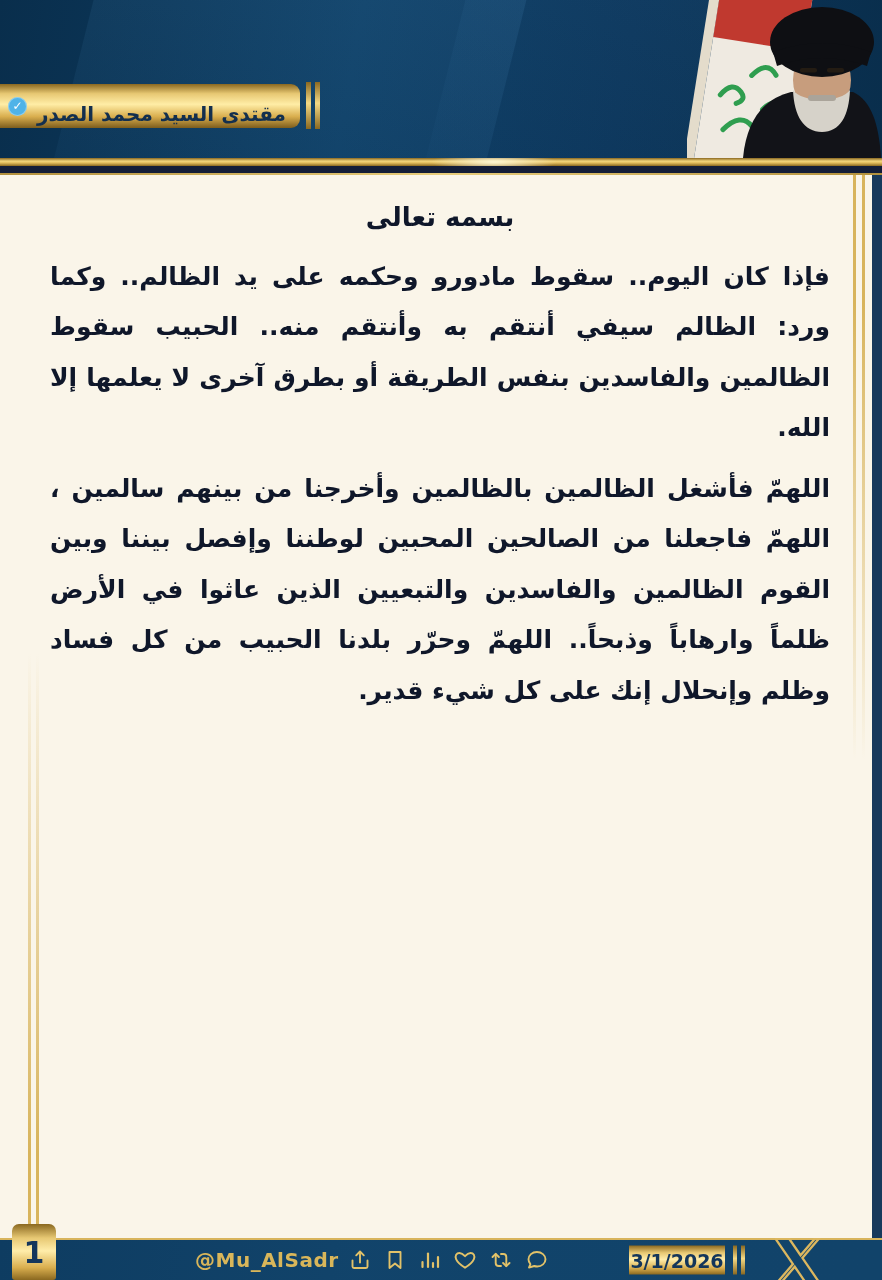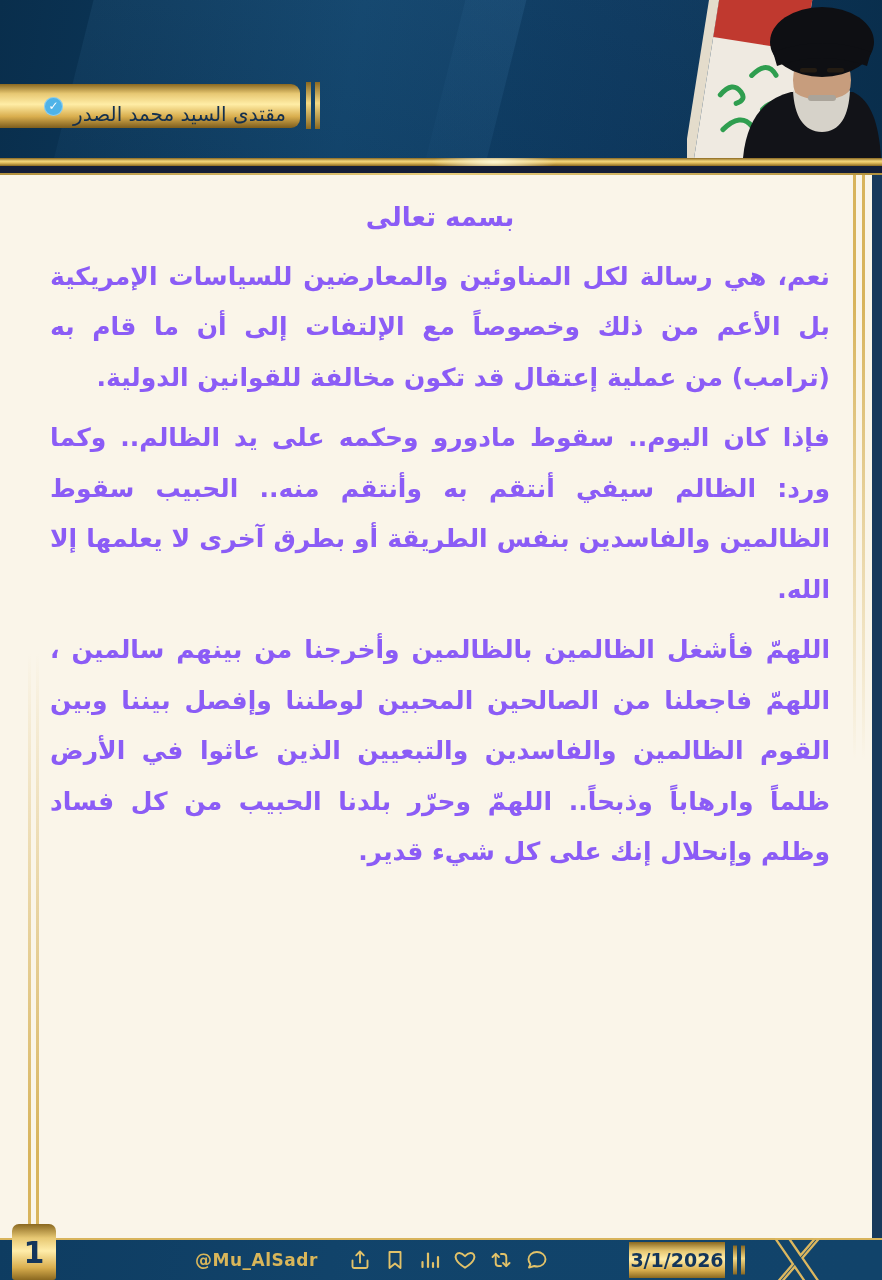--- a/index.html
+++ b/index.html
@@ -17,21 +17,21 @@
   .streak{ position:absolute; background:linear-gradient(180deg,rgba(90,160,210,.18),rgba(40,100,150,.05)); transform:rotate(14deg); }
   .streak.s1{ width:420px; height:520px; left:90px; top:-220px; }
   .streak.s2{ width:300px; height:520px; left:470px; top:-260px; opacity:.7; }
   .name-badge{
     position:absolute; left:0; top:84px; width:300px; height:44px;
     background:linear-gradient(180deg,#8a6820 0%,#e7c873 22%,#ffeda6 46%,#d9ae4e 74%,#7d5d1d 100%);
     border-radius:0 9px 9px 0;
     display:flex; flex-direction:row-reverse; align-items:center; justify-content:flex-start;
     padding:0 14px 0 10px; gap:10px;
   }
-  .name-badge .name-text{ color:#132f4e; font-weight:normal; font-size:20px; white-space:nowrap; direction:rtl;margin-top:16px; }
+  .name-badge .name-text{ color:#132f4e; font-weight:bold; font-size:20px; white-space:nowrap; direction:rtl;margin-top:16px; }
   .verify{
     width:19px; height:19px; border-radius:50%; background:#4fb3e8; flex:0 0 auto;
     display:flex; align-items:center; justify-content:center; color:#fff; font-size:12px; font-weight:bold;
     box-shadow:0 0 0 1px rgba(255,255,255,.35) inset;
   }
   .badge-bars{ position:absolute; left:306px; top:82px; height:47px; display:flex; gap:4px; }
   .badge-bars span{ display:block; width:5px; height:100%; background:linear-gradient(180deg,#8a6820,#f4d984 45%,#8a6820); }
   .portrait-svg{ position:absolute; right:0; top:0; }
   
   .sep{ position:absolute; top:158px; left:0; right:0; height:17px; }
@@ -45,46 +45,46 @@
   
   .navy-strip{ position:absolute; top:175px; bottom:40px; right:0; width:10px; background:#17395c; }
   .vline{ position:absolute; width:3px; top:175px; bottom:42px; }
   .vline.r1{ right:17px; background:linear-gradient(180deg,#d8b45c 0%,#d8b45c 12%,rgba(216,180,92,0) 55%); }
   .vline.r2{ right:26px; background:linear-gradient(180deg,#d8b45c 0%,#d8b45c 12%,rgba(216,180,92,0) 55%); }
   .vline.l1{ left:28px;  background:linear-gradient(180deg,rgba(216,180,92,0) 45%,#d8b45c 92%); }
   .vline.l2{ left:36px;  background:linear-gradient(180deg,rgba(216,180,92,0) 45%,#d8b45c 92%); }
   .content{
     position:absolute; top:175px; bottom:42px; left:0; right:10px;
     padding:16px 42px 0 50px; direction:rtl; overflow:hidden;
-    color:#8b5cf6; font-weight:bold; font-size:25px; line-height:2.02; text-align:justify;
+    color:#0f172a; font-weight:bold; font-size:25px; line-height:2.02; text-align:justify;
   }
   .basmala{ text-align:center; font-size:26px; margin-bottom:8px; }
   .content p{ margin:0 0 10px 0; }
   
   .footer{
     position:absolute; bottom:0; left:0; right:0; height:42px;
     background:linear-gradient(100deg,#0e3c61 0%,#14497114 40%,#11436a 100%), #11436a;
     border-top:2px solid #d8b45c;
   }
   .page-tab{
     position:absolute; left:12px; bottom:0; width:44px; height:56px;
     background:linear-gradient(180deg,#8a6820 0%,#e7c873 25%,#ffedaa 48%,#d9ae4e 78%,#8a6820 100%);
     border-radius:7px 7px 3px 3px;
     display:flex; align-items:center; justify-content:center;
   }
   .page-tab span{ color:#14365c; font-size:30px; font-weight:bold; }
   .handle{
     position:absolute; left:195px; top:50%; transform:translateY(-50%);
-    color:#d9b65a; font-size:17px; font-weight:bold; letter-spacing:.5px;
+    color:#d9b65a; font-size:20px; font-weight:bold; letter-spacing:.5px;
   }
   .icons{ position:absolute; left:348px; top:50%; transform:translateY(-50%); display:flex; gap:11px; }
   .icons svg{ display:block; }
   .date-badge{
     position:absolute; left:629px; top:50%; transform:translateY(-50%);
-    width:96px; height:36px;
+    width:96px; height:29px;
     background:linear-gradient(180deg,#8a6820 0%,#e7c873 25%,#ffedaa 48%,#d9ae4e 78%,#8a6820 100%);
     display:flex; align-items:center; justify-content:center;
     color:#13355a; font-size:19px; font-weight:bold;
   }
   .date-bars{ position:absolute; left:733px; top:50%; transform:translateY(-50%); height:29px; display:flex; gap:4px; }
   .date-bars span{ width:4px; height:100%; background:linear-gradient(180deg,#8a6820,#f4d984 45%,#8a6820); }
   .x-logo{ position:absolute; left:775px; top:-2px; }
 </style>
 </head>
 <body>
@@ -133,21 +133,20 @@
   </div>
 
   <div class="navy-strip"></div>
   <div class="vline r1"></div>
   <div class="vline r2"></div>
   <div class="vline l1"></div>
   <div class="vline l2"></div>
 
   <div class="content">
     <div class="basmala">بسمه تعالى</div>
-    <p>نعم، هي رسالة لكل المناوئين والمعارضين للسياسات الإمريكية بل الأعم من ذلك وخصوصاً مع الإلتفات إلى أن ما قام به (ترامب) من عملية إعتقال قد تكون مخالفة للقوانين الدولية.</p>
     <p>فإذا كان اليوم.. سقوط مادورو وحكمه على يد الظالم.. وكما ورد: الظالم سيفي أنتقم به وأنتقم منه.. الحبيب سقوط الظالمين والفاسدين بنفس الطريقة أو بطرق آخرى لا يعلمها إلا الله.</p>
     <p>اللهمّ فأشغل الظالمين بالظالمين وأخرجنا من بينهم سالمين ، اللهمّ فاجعلنا من الصالحين المحبين لوطننا وإفصل بيننا وبين القوم الظالمين والفاسدين والتبعيين الذين عاثوا في الأرض ظلماً وارهاباً وذبحاً.. اللهمّ وحرّر بلدنا الحبيب من كل فساد وظلم وإنحلال إنك على كل شيء قدير.</p>
 
   </div>
 
   <div class="footer">
     <span class="handle">@Mu_AlSadr</span>
 
     <div class="icons">
       <svg width="24" height="24" viewBox="0 0 24 24" fill="none" stroke="#e2c269" stroke-width="1.9" stroke-linecap="round" stroke-linejoin="round">

